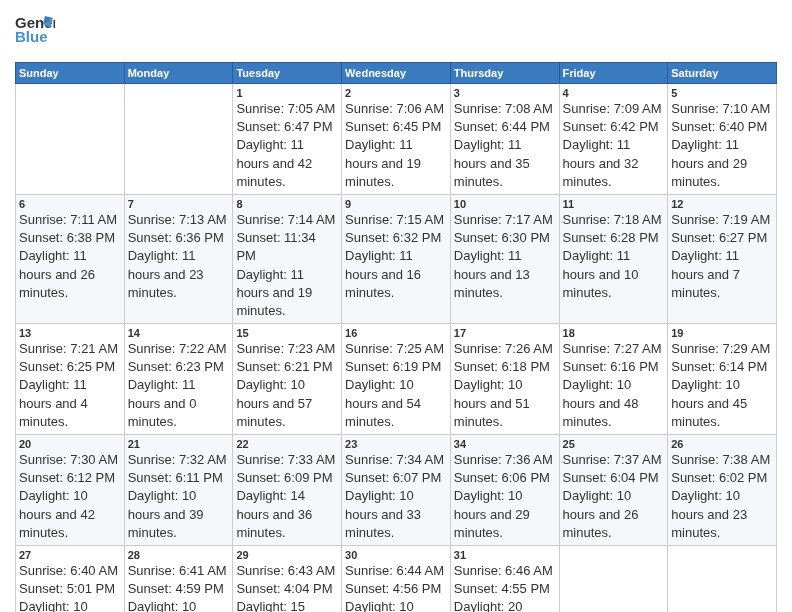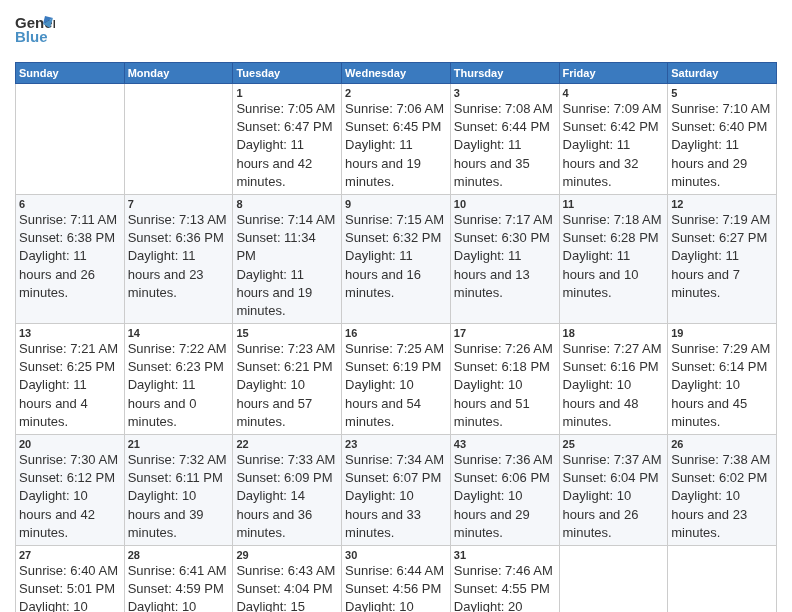--- a/index.html
+++ b/index.html
@@ -304,21 +304,21 @@
           </td>
           <td>
             <span class="day-number">23</span>
         <div class="day-info">
           <span>Sunrise: 7:34 AM</span><br>
           <span>Sunset: 6:07 PM</span><br>
           <span>Daylight: 10 hours and 33 minutes.</span>
         </div>
           </td>
           <td>
-            <span class="day-number">43</span>
+            <span class="day-number">34</span>
         <div class="day-info">
           <span>Sunrise: 7:36 AM</span><br>
           <span>Sunset: 6:06 PM</span><br>
           <span>Daylight: 10 hours and 29 minutes.</span>
         </div>
           </td>
           <td>
             <span class="day-number">25</span>
         <div class="day-info">
           <span>Sunrise: 7:37 AM</span><br>
@@ -364,21 +364,21 @@
             <span class="day-number">30</span>
         <div class="day-info">
           <span>Sunrise: 6:44 AM</span><br>
           <span>Sunset: 4:56 PM</span><br>
           <span>Daylight: 10 hours and 12 minutes.</span>
         </div>
           </td>
           <td>
             <span class="day-number">31</span>
         <div class="day-info">
-          <span>Sunrise: 7:46 AM</span><br>
+          <span>Sunrise: 6:46 AM</span><br>
           <span>Sunset: 4:55 PM</span><br>
           <span>Daylight: 20 hours and 9 minutes.</span>
         </div>
           </td>
           <td class="empty"></td>
           <td class="empty"></td>
         </tr>
       </tbody>
   </table>
 </div>

